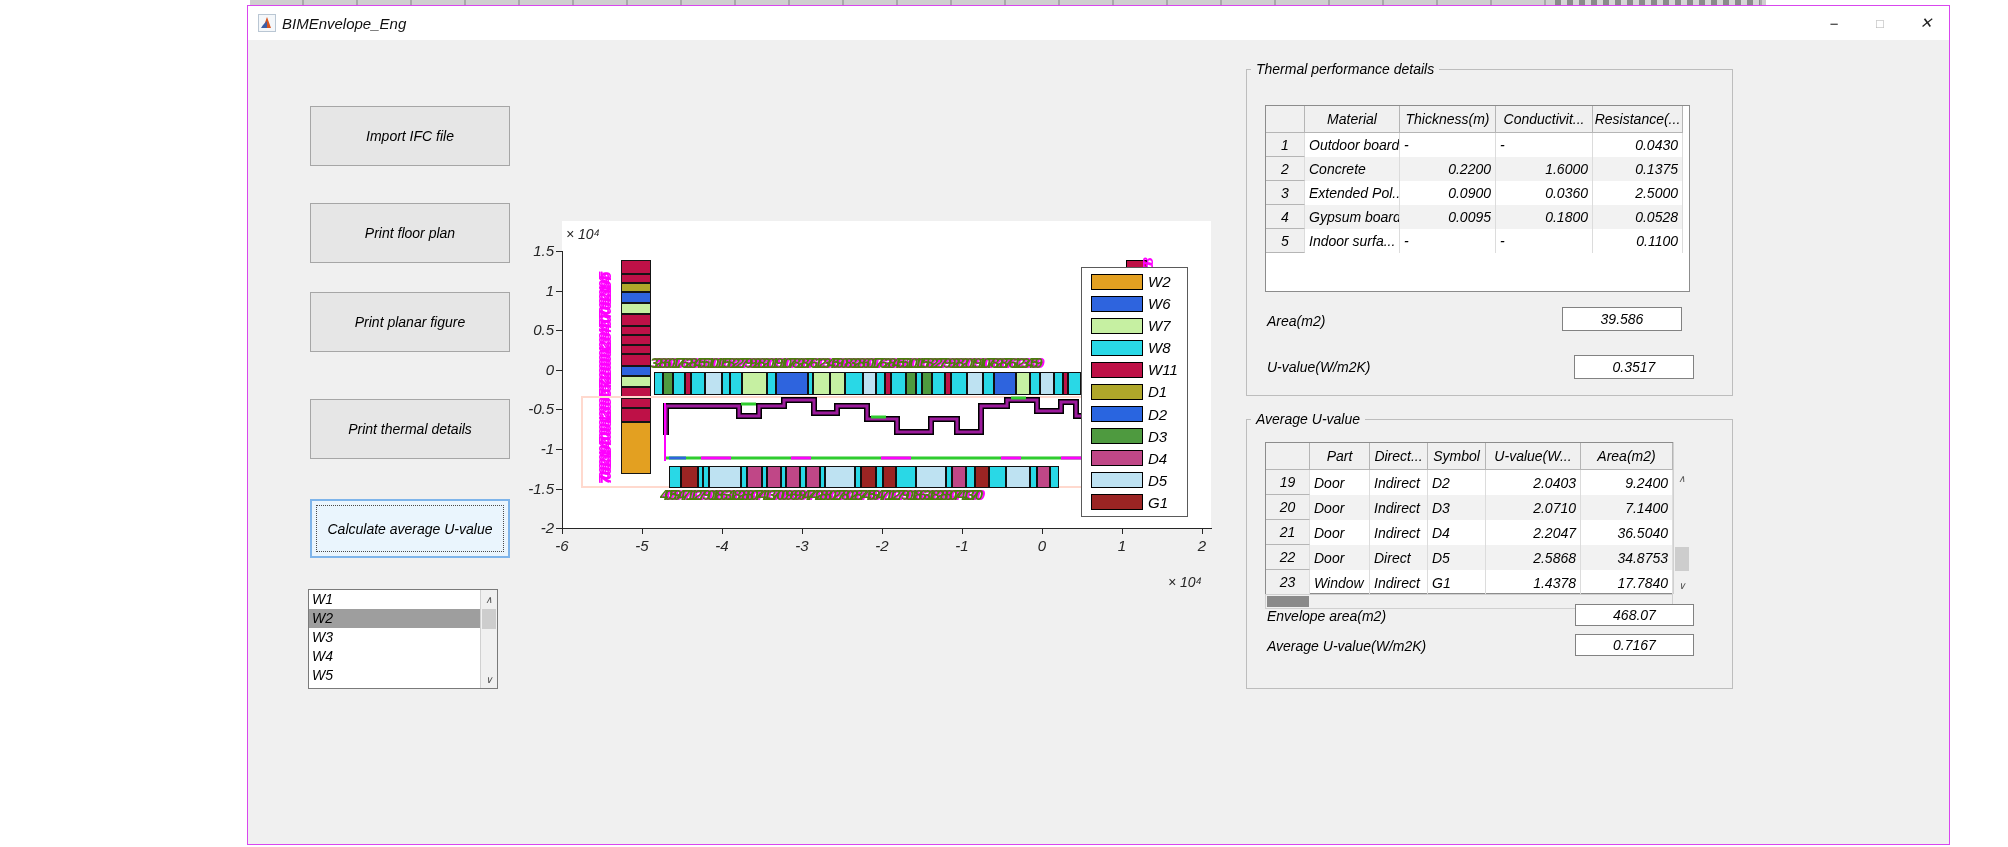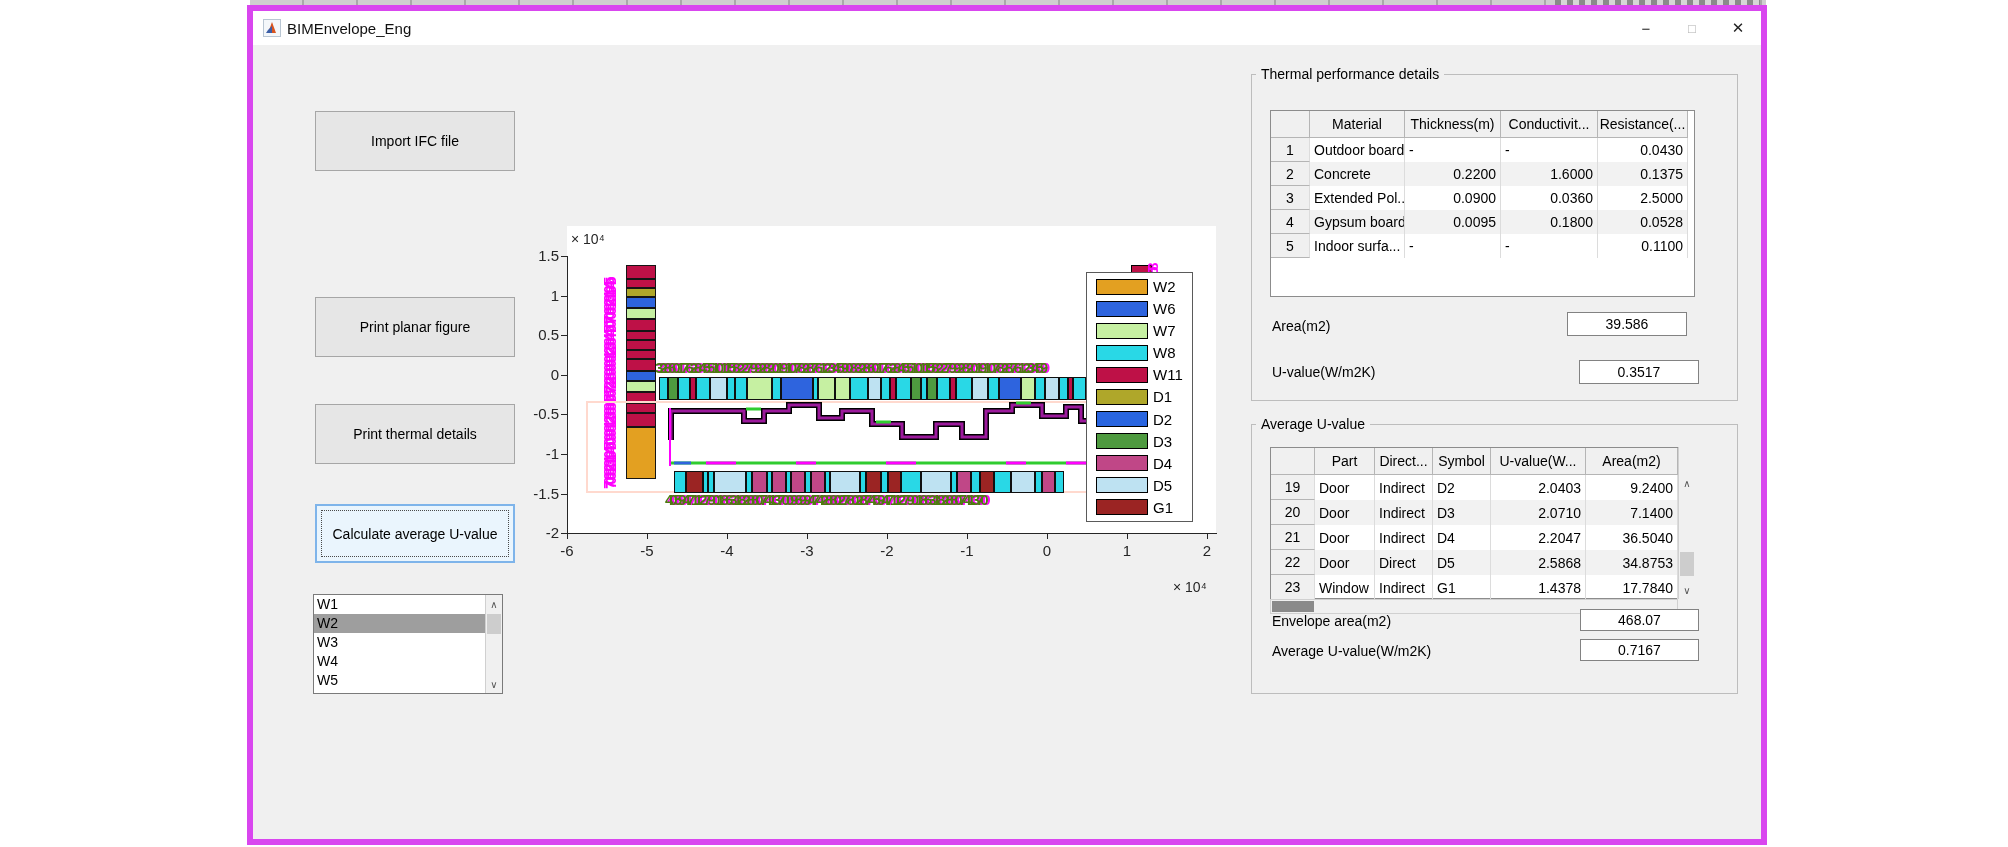--- a/index.html
+++ b/index.html
@@ -6,22 +6,22 @@
   html,body { width:2008px; height:847px; background:#fff; font-family:"Liberation Sans", sans-serif; overflow:hidden; }
   .abs { position:absolute; }
 
   
   #top-sliver { left:250px; top:0; width:1516px; height:5px;
     background:repeating-linear-gradient(90deg,#cfcfcf 0 52px,#a9a9a9 52px 54px); }
   #top-sliver-dark { left:1555px; top:0; width:205px; height:5px;
     background:repeating-linear-gradient(90deg,#8a8a8a 0 6px,#d6d6d6 6px 12px); }
 
   
-  #win { left:247px; top:5px; width:1520px; height:840px; background:#f0f0f0;
-    border:6px solid #d946ef; }
+  #win { left:247px; top:5px; width:1703px; height:840px; background:#f0f0f0;
+    border:1px solid #d946ef;font-style:italic; }
   #titlebar { left:0; top:0; width:100%; height:34px; background:#fff; display:flex; align-items:center; }
   #title-text { font-size:15px; color:#111; margin-left:6px; }
   #app-icon { width:18px; height:18px; margin-left:10px; border:1px solid #b9c6d3; background:#f4f7fa; position:relative; }
   #app-icon svg { position:absolute; left:1px; top:1px; }
   .cap-btn { height:34px; width:46px; display:flex; align-items:center; justify-content:center; font-size:15px; color:#222; }
   #caption { position:absolute; right:0; top:0; display:flex; }
   #max-glyph { color:#b0b0b0; font-size:13px; }
 
   
   .pushbtn { left:62px; width:200px; height:60px; background:#e6e6e6; border:1px solid #a6a6a6;
@@ -115,20 +115,21 @@
     <div id="caption">
       <div class="cap-btn">−</div>
       <div class="cap-btn">
           <span id="max-glyph">□</span>
         </div>
       <div class="cap-btn">✕</div>
     </div>
   </div>
 
   <div class="abs pushbtn" style="top:100px">Import IFC file</div>
+  <div class="abs pushbtn" style="top:197px">Print floor plan</div>
   <div class="abs pushbtn" style="top:286px">Print planar figure</div>
   <div class="abs pushbtn" style="top:393px">Print thermal details</div>
   <div class="abs pushbtn focus" style="top:493px;height:59px">
     <span>Calculate average U-value</span>
     <div class="dotted"></div>
   </div>
 
   <div class="abs" id="listbox">
     <div class="lb-rows" id="lb-rows">
         <div class="lb-row">W1</div>

